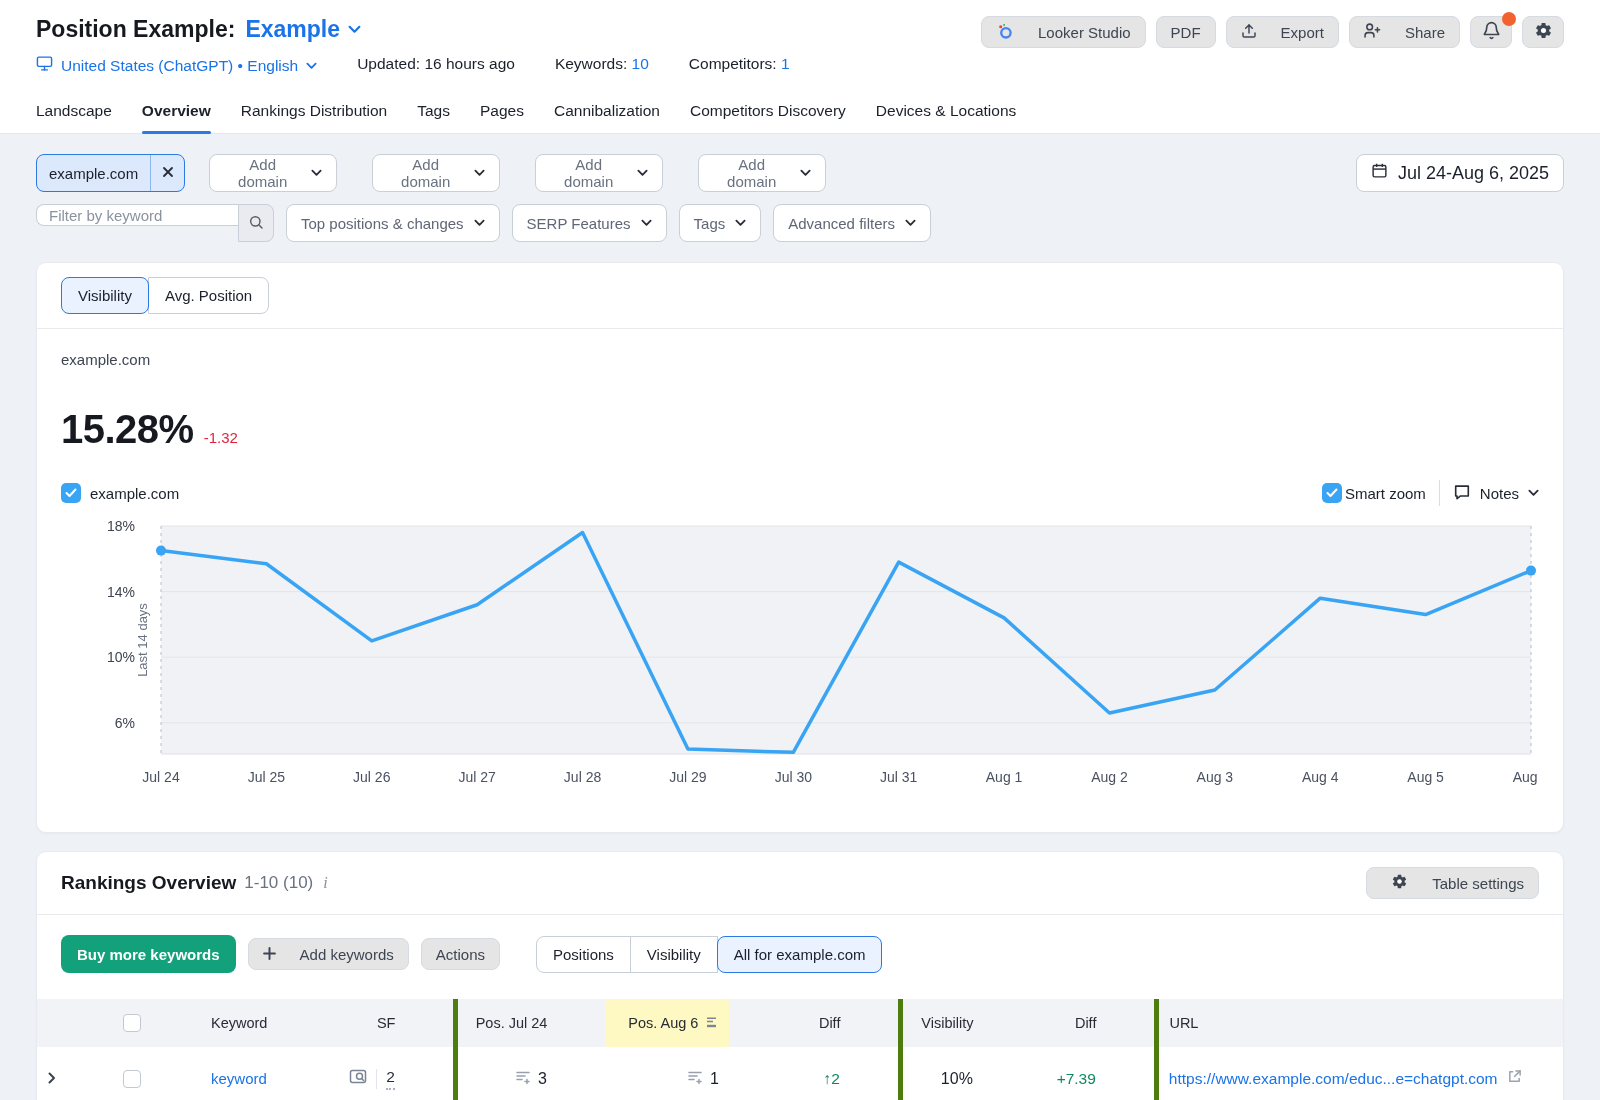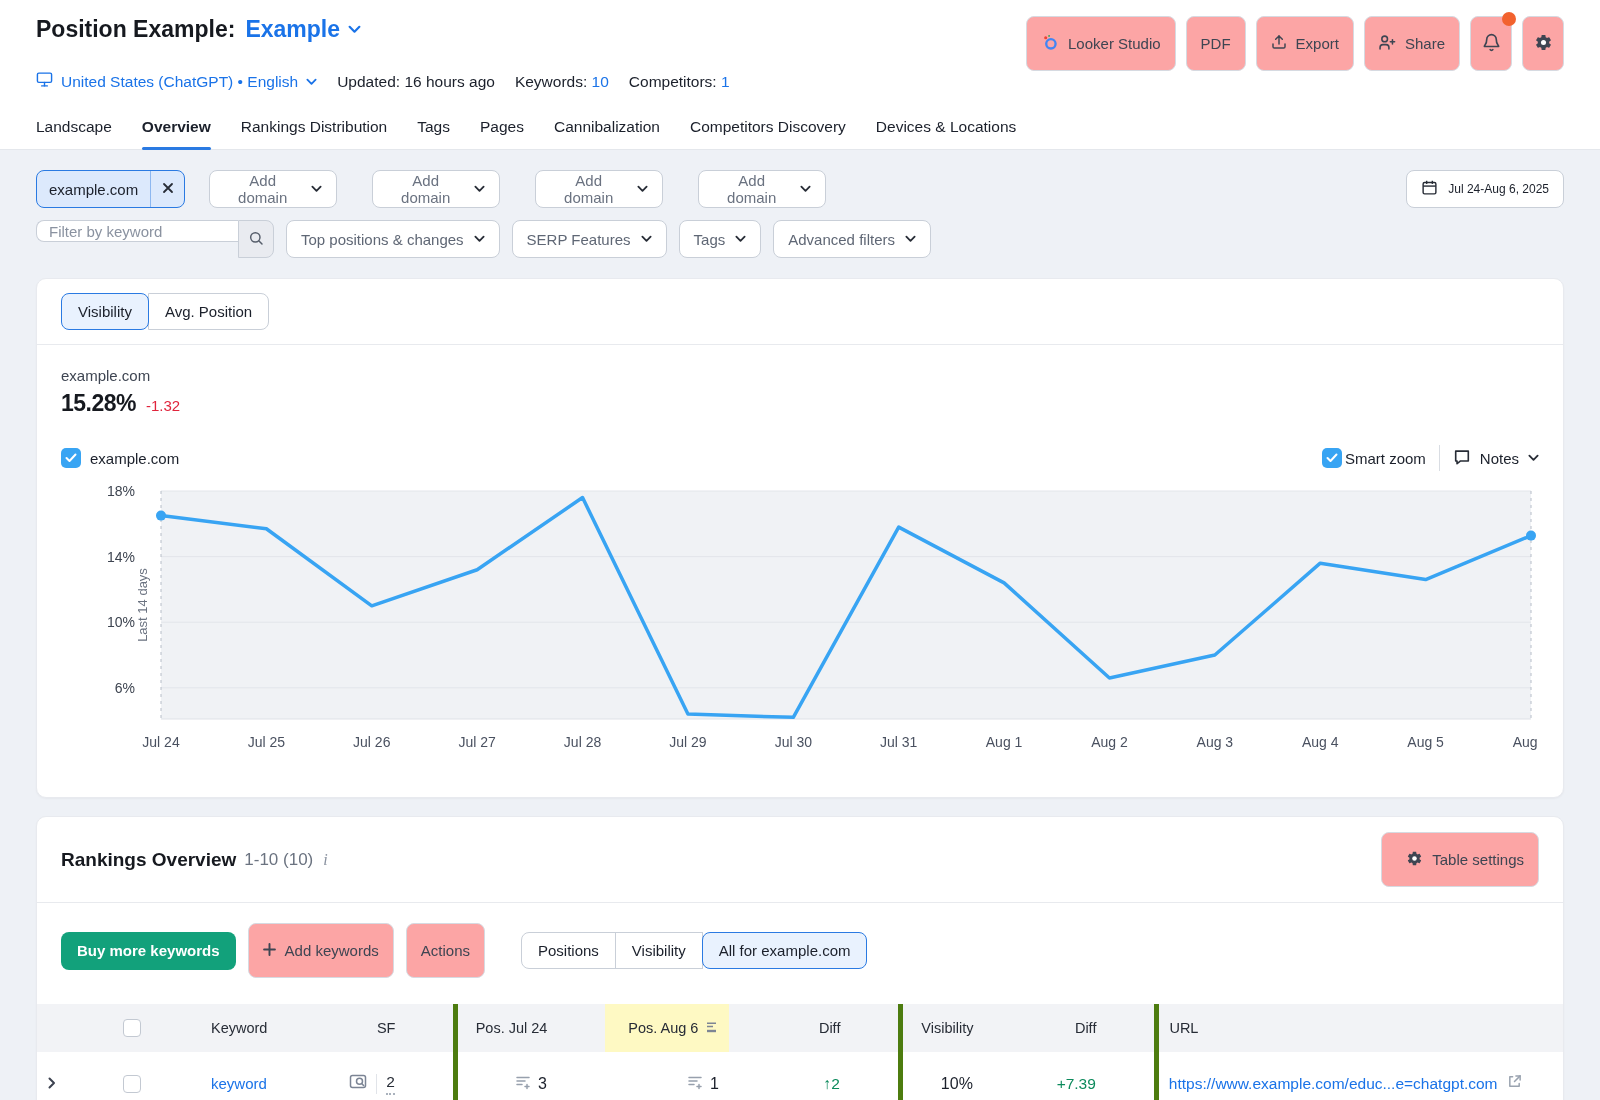--- a/index.html
+++ b/index.html
@@ -5,65 +5,65 @@
   * { margin:0; padding:0; box-sizing:border-box; }
   html,body { width:1600px; height:1100px; overflow:hidden; background:#fff;
     font-family:"Liberation Sans", sans-serif; color:#1b202b; }
   button { font-family:inherit; cursor:pointer; }
 
   
   .topbar { display:flex; justify-content:space-between; align-items:flex-start; padding:16px 36px 0 36px; background:#fff; }
   .title-row { display:flex; align-items:center; gap:10px; }
   .title-row h1 { font-size:23px; font-weight:bold; color:#16191f; }
   .project-select { display:inline-flex; align-items:center; gap:8px; background:none; border:none; color:#1a73e8; font-size:23px; font-weight:bold; }
-  .meta-row { display:flex; align-items:center; gap:20px; margin-top:28px; font-size:15.5px; }
+  .meta-row { display:flex; align-items:flex-start; gap:40px; margin-top:12px; font-size:15.5px; }
   .meta-loc { display:inline-flex; align-items:center; gap:8px; color:#1a73e8; background:none; border:none; font-size:15.5px; }
   .meta-item { color:#1b202b; }
   .meta-item .blue { color:#1a73e8; }
   .topbar-actions { display:flex; align-items:center; gap:10px; }
-  .gbtn { background:#fca5a5; border:1px solid #d6dae1; border-radius:8px; height:55px; padding:0 14px; display:inline-flex; align-items:center; gap:9px; font-size:15px; color:#3e4552; }
+  .gbtn { background:#e5e5e5; border:1px solid #d6dae1; border-radius:8px; height:32px; padding:0 14px; display:inline-flex; align-items:center; gap:24px; font-size:15px; color:#3e4552; }
   .icon-btn { width:42px; padding:0; justify-content:center; position:relative; }
   .notif-dot { position:absolute; top:-5px; right:-5px; width:14px; height:14px; border-radius:50%; background:#f2622e; }
 
   
   .tabs { display:flex; gap:30px; padding:0 36px; margin-top:16px; border-bottom:1px solid #e4e7ec; background:#fff; }
   .tab { padding:10px 0 13px; font-size:15.5px; color:#1b202b; position:relative; cursor:pointer; }
   .tab.active { font-weight:bold; }
   .tab.active::after { content:''; position:absolute; left:0; right:0; bottom:-1px; height:3px; background:#2a7ae2; border-radius:2px; }
 
   
   .content { background:#eef1f6; padding:20px 36px 0 36px; min-height:940px; }
   .filter-row { display:flex; align-items:center; gap:24px; }
   .filter-row.second { gap:12px; margin-top:12px; }
   .chip { background:#dce9fc; border:1px solid #2a7ae2; border-radius:8px; height:38px; display:inline-flex; align-items:stretch; overflow:hidden; }
   .chip-label { padding:0 12px; display:flex; align-items:center; font-size:15px; color:#1b202b; }
   .chip-x { width:34px; display:flex; align-items:center; justify-content:center; background:none; border:none; border-left:1px solid rgba(42,122,226,.45); }
   .wbtn { background:#fff; border:1px solid #c9cfd8; border-radius:8px; height:38px; padding:0 14px; font-size:15px; color:#6a7280; display:inline-flex; align-items:center; gap:10px; }
   .wbtn .chev { color:#272c36; }
-  .date-btn { margin-left:auto; color:#1b202b; font-size:12px; gap:10px; }
+  .date-btn { margin-left:auto; color:#1b202b; font-size:18px; gap:10px; }
   .kw-wrap { display:inline-flex; }
   .kw-wrap input { width:202px; height:22px; border:1px solid #c9cfd8; border-right:none; border-radius:8px 0 0 8px; padding:0 12px; font-size:15px; color:#1b202b; background:#fff; outline:none; }
   .kw-wrap input::placeholder { color:#8a92a0; }
   .kw-search { width:36px; height:38px; background:#e9ebf0; border:1px solid #c9cfd8; border-radius:0 8px 8px 0; display:flex; align-items:center; justify-content:center; }
 
   
   .card { background:#fff; border-radius:10px; border:1px solid #e8eaef; box-shadow:0 1px 2px rgba(20,24,35,.04); }
   .chart-card { margin-top:20px; }
   .toggle-row { padding:14px 24px; border-bottom:1px solid #e8eaee; }
   .seg { display:inline-flex; }
   .seg-btn { background:#fff; border:1px solid #c9cfd8; padding:0 16px; height:37px; display:inline-flex; align-items:center; font-size:15px; color:#1b202b; }
   .seg-btn:first-child { border-radius:8px 0 0 8px; }
   .seg-btn:last-child { border-radius:0 8px 8px 0; }
   .seg-btn + .seg-btn { margin-left:-1px; }
   .seg-btn.active { background:#e9f2fe; border-color:#2a7ae2; border-radius:8px; position:relative; z-index:2; }
 
   .metric-block { padding:22px 24px 0 24px; }
   .metric-domain { font-size:15px; color:#3e4552; }
   .metric-line { display:flex; align-items:baseline; gap:10px; margin-top:6px; }
-  .metric-value { font-size:23px; font-weight:bold; color:#16191f; letter-spacing:-.5px; }
+  .metric-value { font-size:40px; font-weight:bold; color:#16191f; letter-spacing:-.5px;margin-top:33px; }
   .metric-diff { font-size:15px; color:#e0243c; }
 
   .legend-row { display:flex; align-items:center; padding:28px 24px 4px 24px; }
   .cb { width:20px; height:20px; border-radius:5px; background:#38a4f3; display:inline-flex; align-items:center; justify-content:center; flex:none; }
   .cb svg { width:12px; }
   .legend-label { font-size:15px; margin-left:9px; }
   .legend-right { margin-left:auto; display:flex; align-items:center; gap:7px; }
   .vrule { width:1px; height:26px; background:#d9dde3; margin:0 6px; }
   .notes-btn { display:inline-flex; align-items:center; gap:9px; background:none; border:none; font-size:15px; color:#1b202b; }
 

